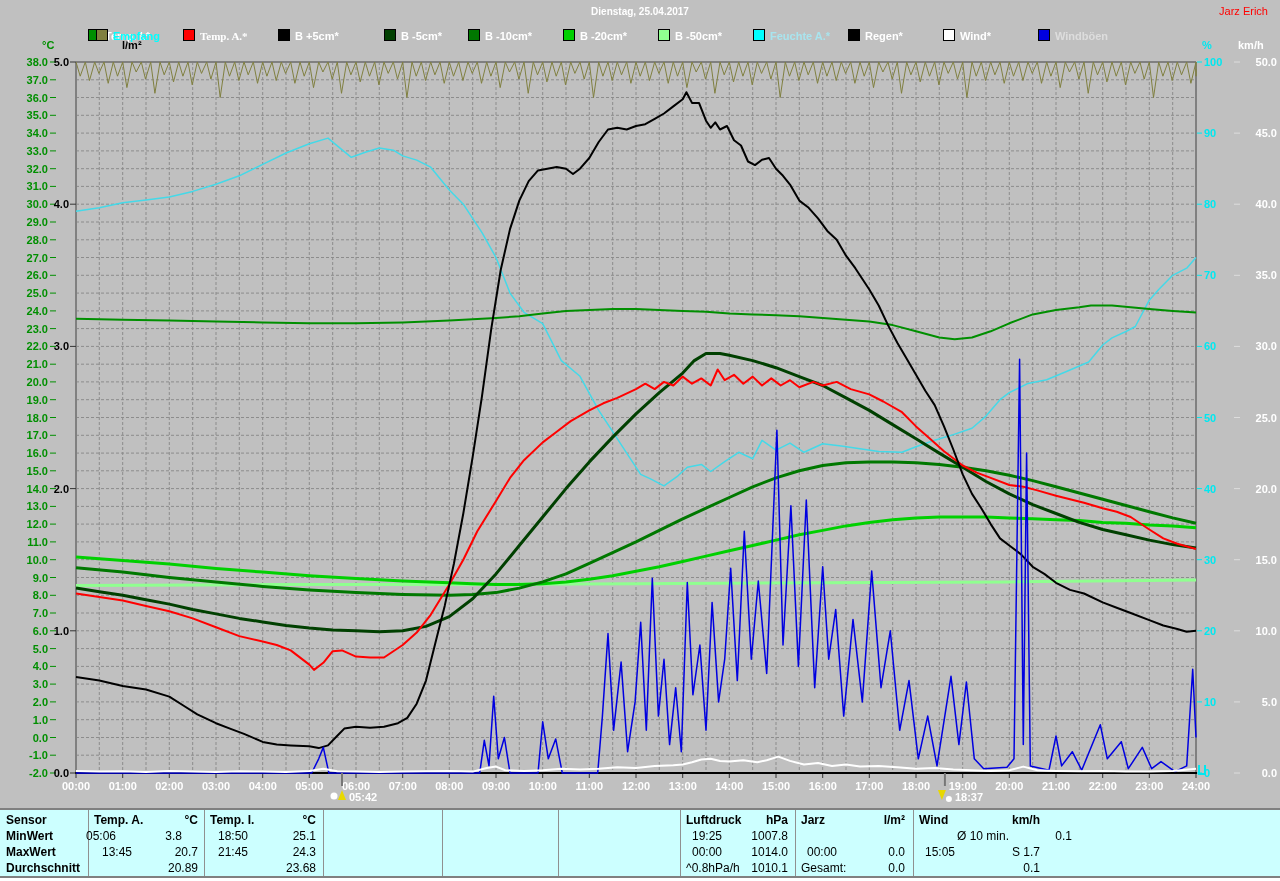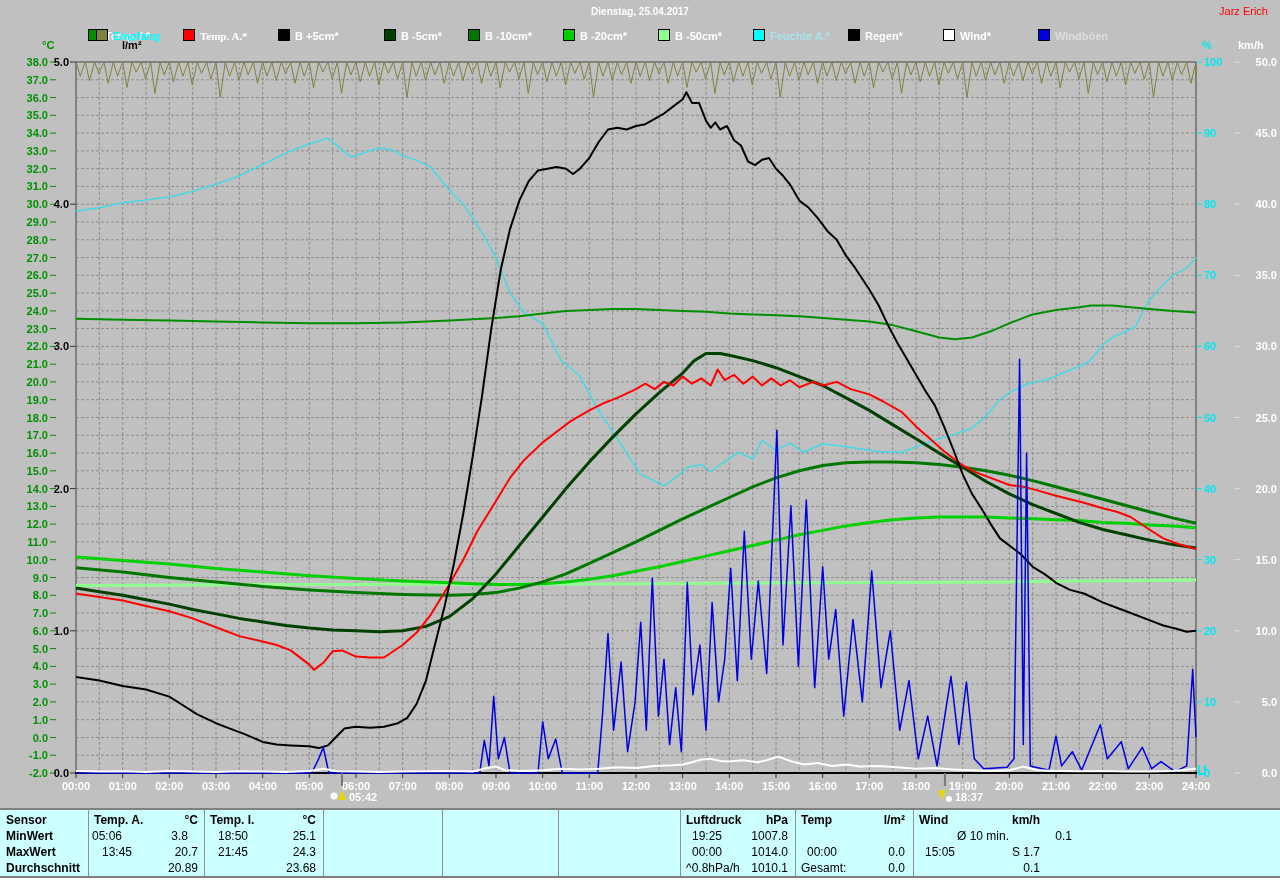--- a/index.html
+++ b/index.html
@@ -383,21 +383,21 @@
 
   <div class="cell rowhead" style="left:6px;top:3px">Sensor</div>
   <div class="cell rowhead" style="left:6px;top:19px">MinWert</div>
   <div class="cell rowhead" style="left:6px;top:35px">MaxWert</div>
   <div class="cell rowhead" style="left:6px;top:51px">Durchschnitt</div>
 
   <div class="cell hdr" style="left:94px;top:3px;width:104px">
     <span class="cl">Temp. A.</span>
     <span class="cv">°C</span>
   </div>
-  <div class="cell" style="left:84px;top:19px;width:104px">
+  <div class="cell" style="left:78px;top:19px;width:104px">
     <span class="cl" style="padding-left:8px">05:06</span>
     <span class="cv">3.8</span>
   </div>
   <div class="cell" style="left:94px;top:35px;width:104px">
     <span class="cl" style="padding-left:8px">13:45</span>
     <span class="cv">20.7</span>
   </div>
   <div class="cell" style="left:94px;top:51px;width:104px">
     <span class="cv">20.89</span>
   </div>
@@ -429,21 +429,21 @@
   <div class="cell" style="left:686px;top:35px;width:102px">
     <span class="cl" style="padding-left:6px">00:00</span>
     <span class="cv">1014.0</span>
   </div>
   <div class="cell" style="left:686px;top:51px;width:102px">
     <span class="cl">^0.8hPa/h</span>
     <span class="cv">1010.1</span>
   </div>
 
   <div class="cell hdr" style="left:801px;top:3px;width:104px">
-    <span class="cl">Temp</span>
+    <span class="cl">Jarz</span>
     <span class="cv">l/m²</span>
   </div>
   <div class="cell" style="left:801px;top:35px;width:104px">
     <span class="cl" style="padding-left:6px">00:00</span>
     <span class="cv">0.0</span>
   </div>
   <div class="cell" style="left:801px;top:51px;width:104px">
     <span class="cl">Gesamt:</span>
     <span class="cv">0.0</span>
   </div>

